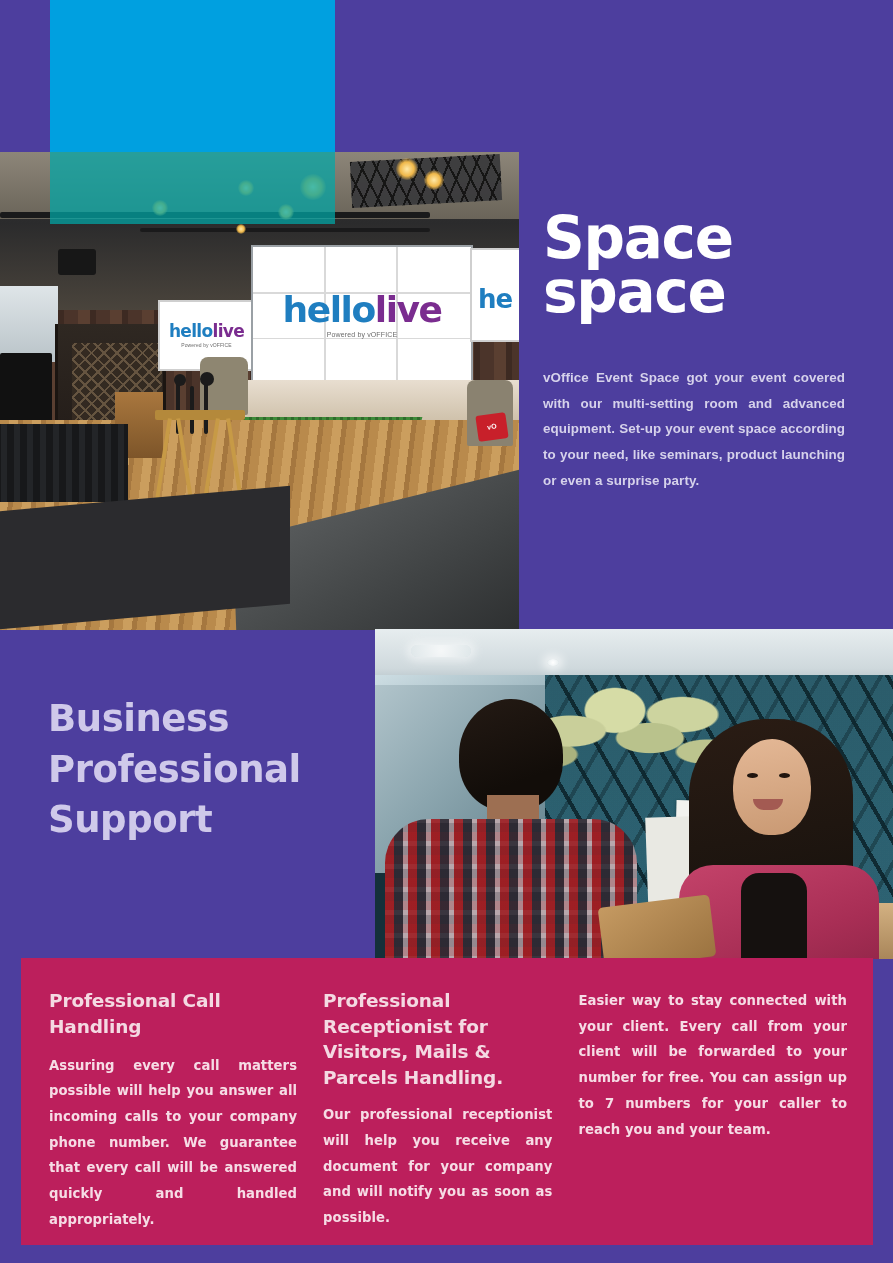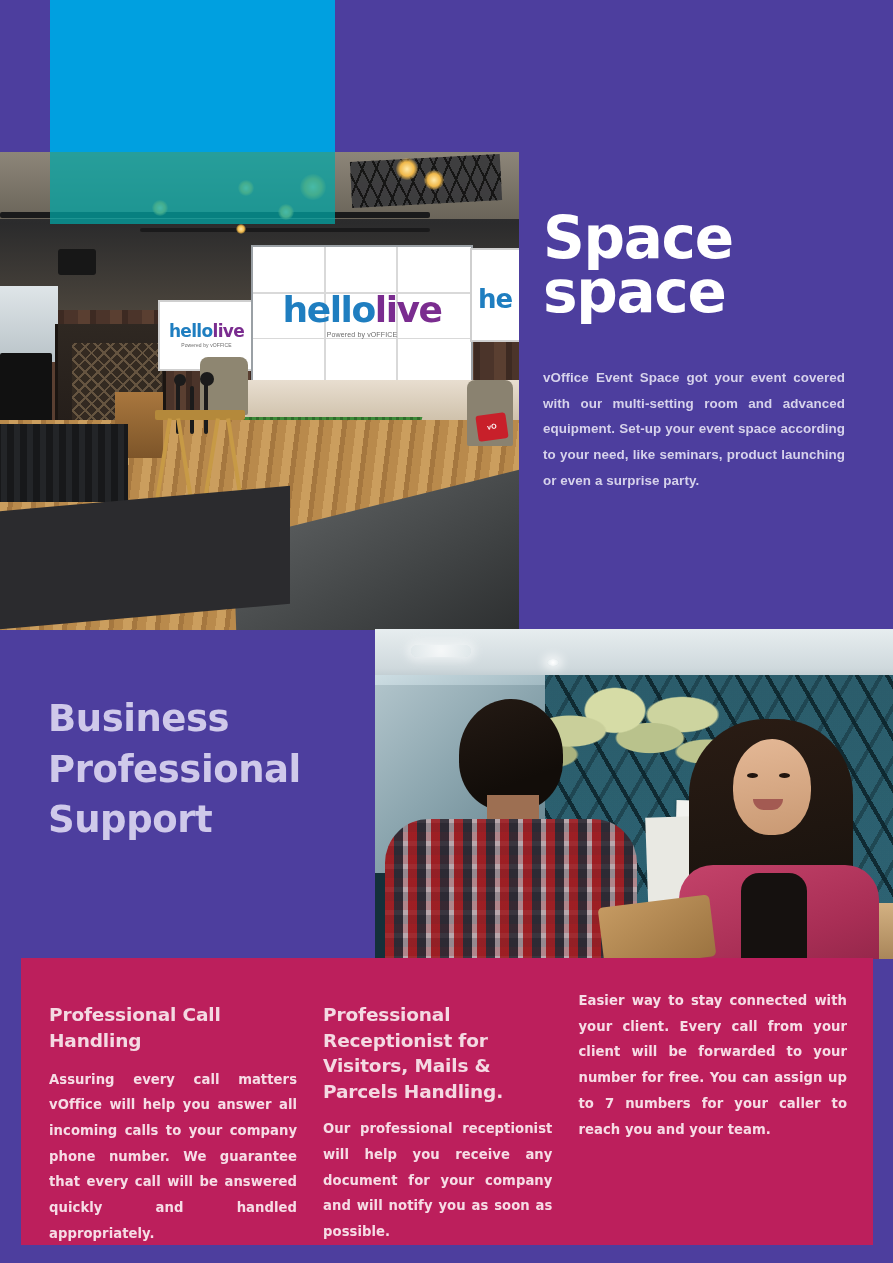--- a/index.html
+++ b/index.html
@@ -373,21 +373,21 @@
     box-sizing: border-box;
     padding: 30px 26px 18px 28px;
   }
   .col {
     box-sizing:border-box;
   }
   .col-1 { width: 292px; padding-right: 26px; }
   .col-2 { width: 272px; padding-right: 26px; }
   .col-3 { width: 288px; }
   .card-h {
-    margin:14px 0 12px 0;
+    margin:0 0 12px 0;
     color:#F4D9E2;
     font-family:"DejaVu Sans", sans-serif;
     font-weight:700;
     font-size: 18.5px;
     line-height: 1.42;
     letter-spacing: -0.008em;
   }
   .card-p {
     margin:0;
     color:#F6DCE5;
@@ -519,21 +519,21 @@
       <div class="neck"></div>
       <div class="body"></div>
     </div>
     <div class="rc-parcel"></div>
   </div>
 
   <div class="pink-card">
 
     <div class="col col-1">
       <h3 class="card-h">Professional Call Handling</h3>
-      <p class="card-p">Assuring every call matters vOffice will help you answer all incoming calls to your company phone number. We guarantee that every call will be answered quickly and handled appropriately.</p>
+      <p class="card-p">Assuring every call matters possible will help you answer all incoming calls to your company phone number. We guarantee that every call will be answered quickly and handled appropriately.</p>
     </div>
 
     <div class="col col-2">
       <h3 class="card-h">Professional Receptionist for Visitors, Mails &amp; Parcels Handling.</h3>
       <p class="card-p">Our professional receptionist will help you receive any document for your company and will notify you as soon as possible.</p>
     </div>
 
     <div class="col col-3">
       <p class="card-p">Easier way to stay connected with your client. Every call from your client will be forwarded to your number for free. You can assign up to 7 numbers for your caller to reach you and your team.</p>
     </div>

